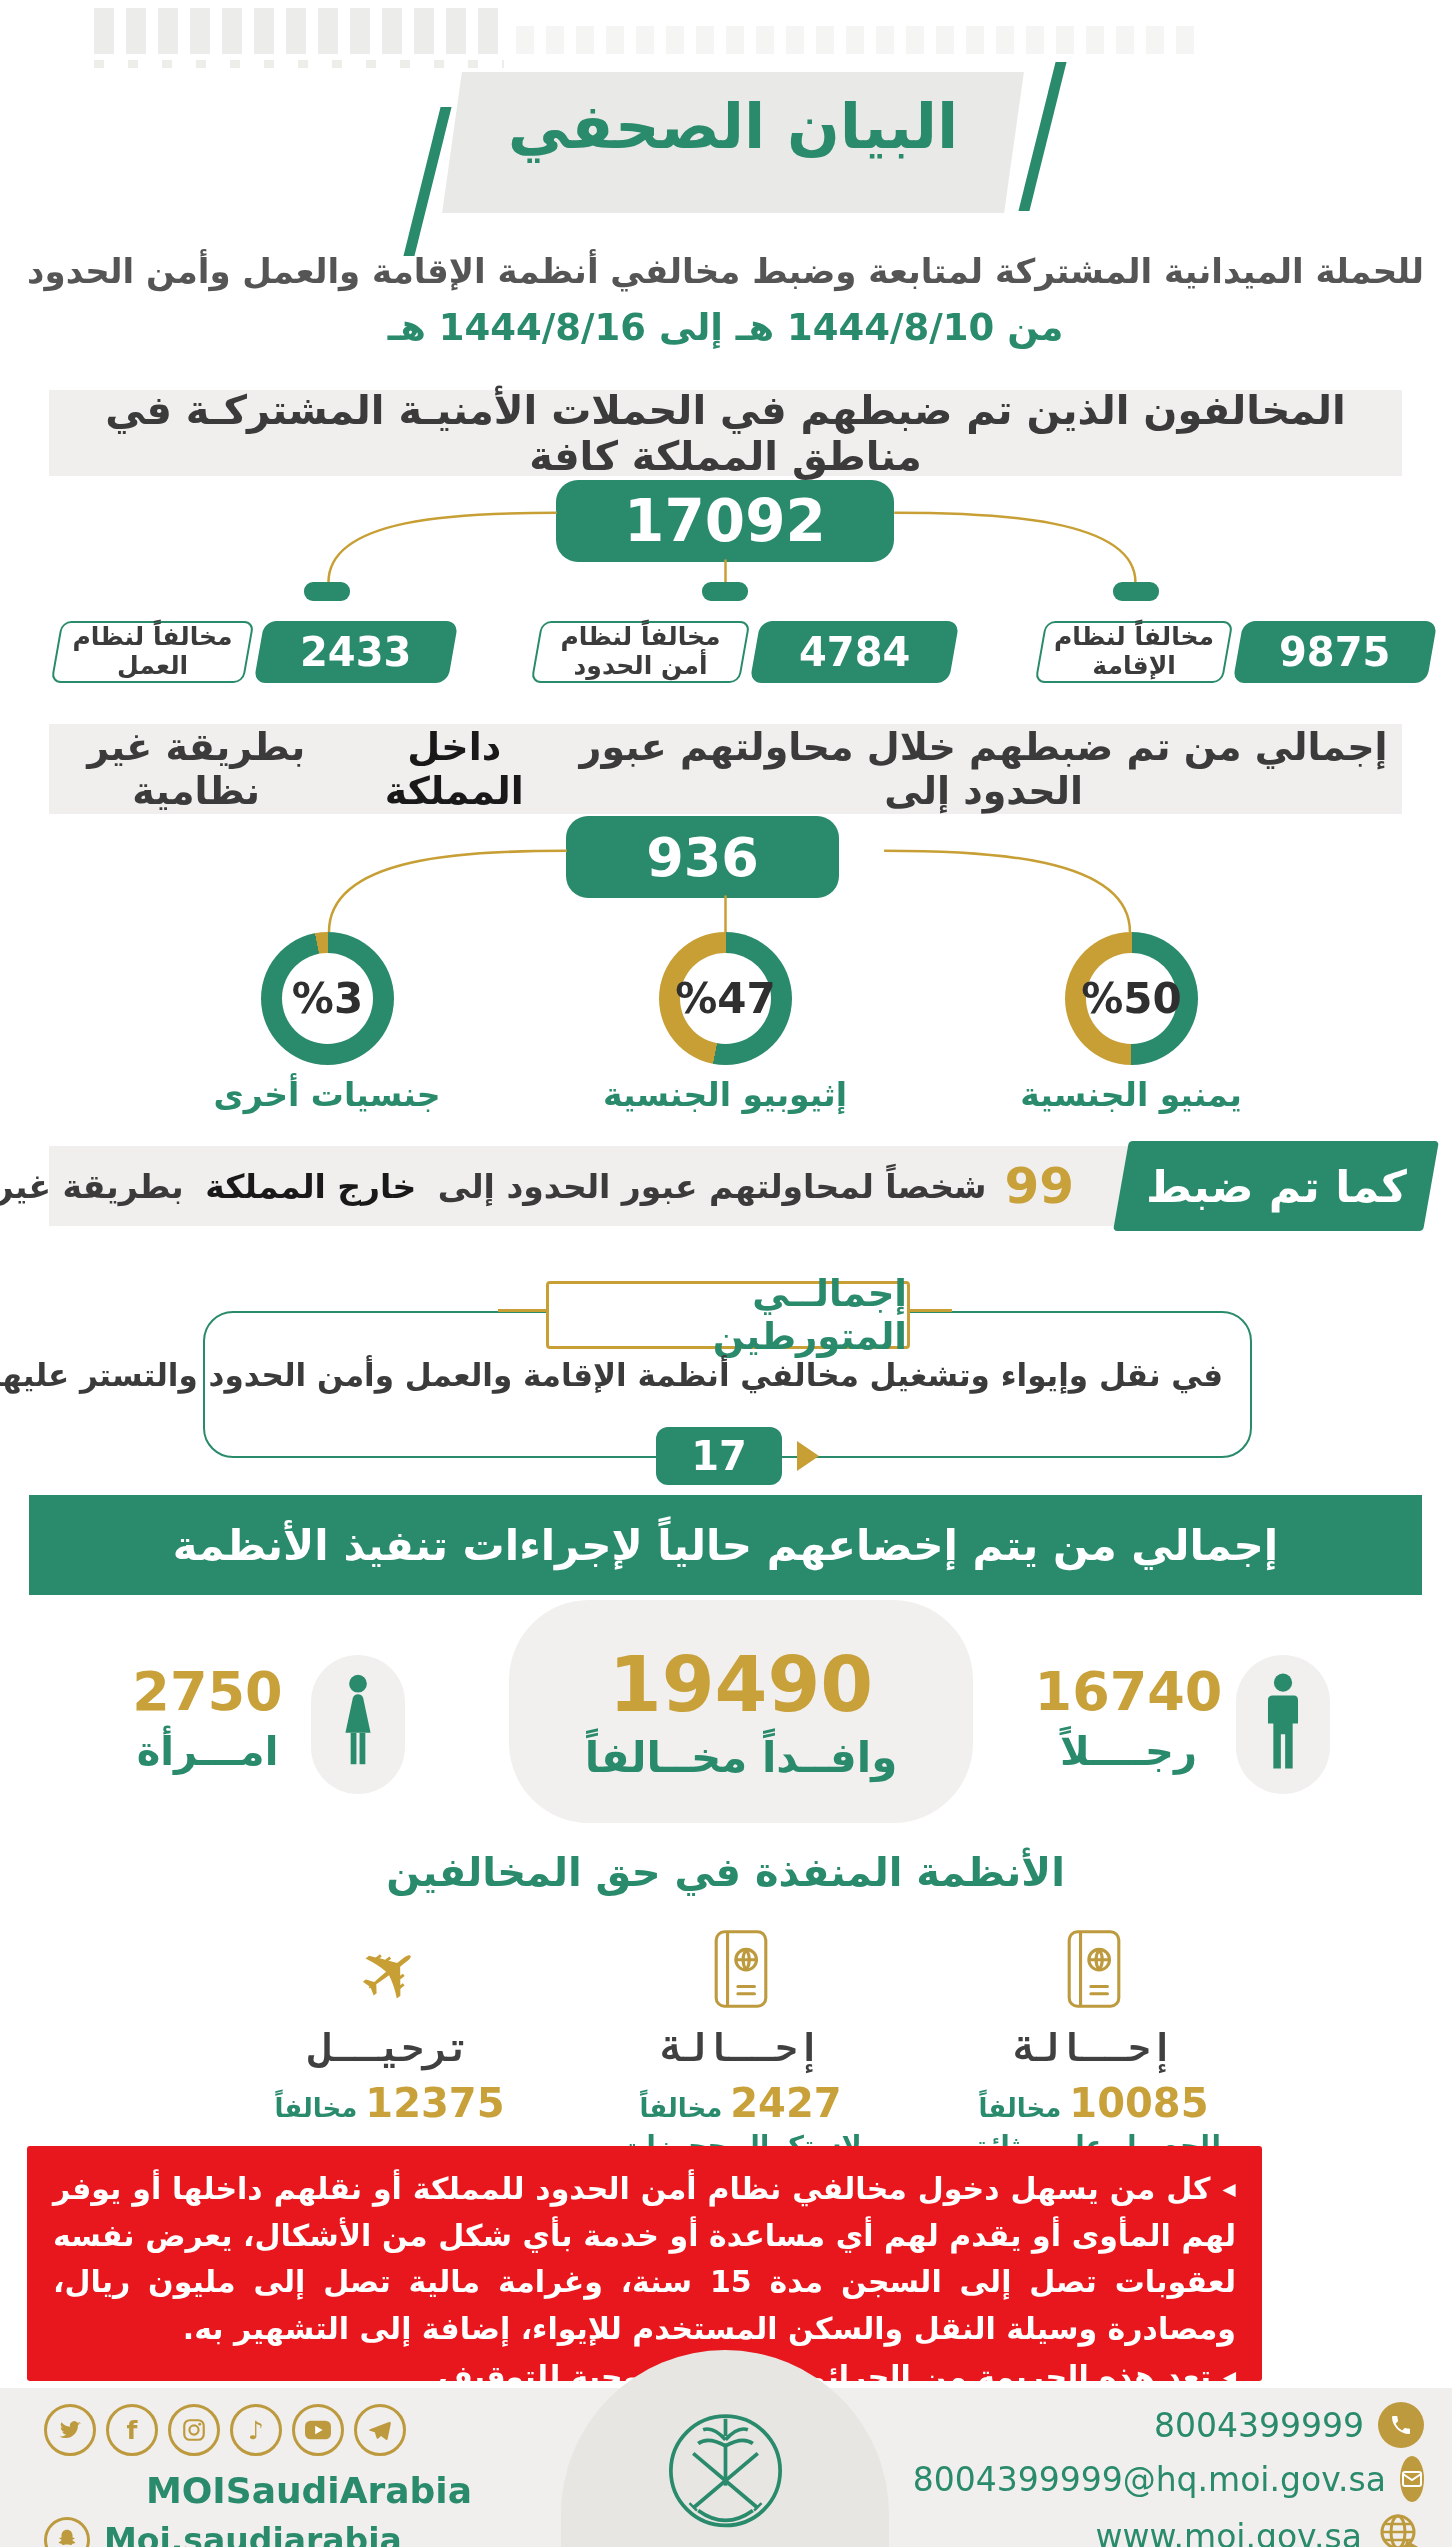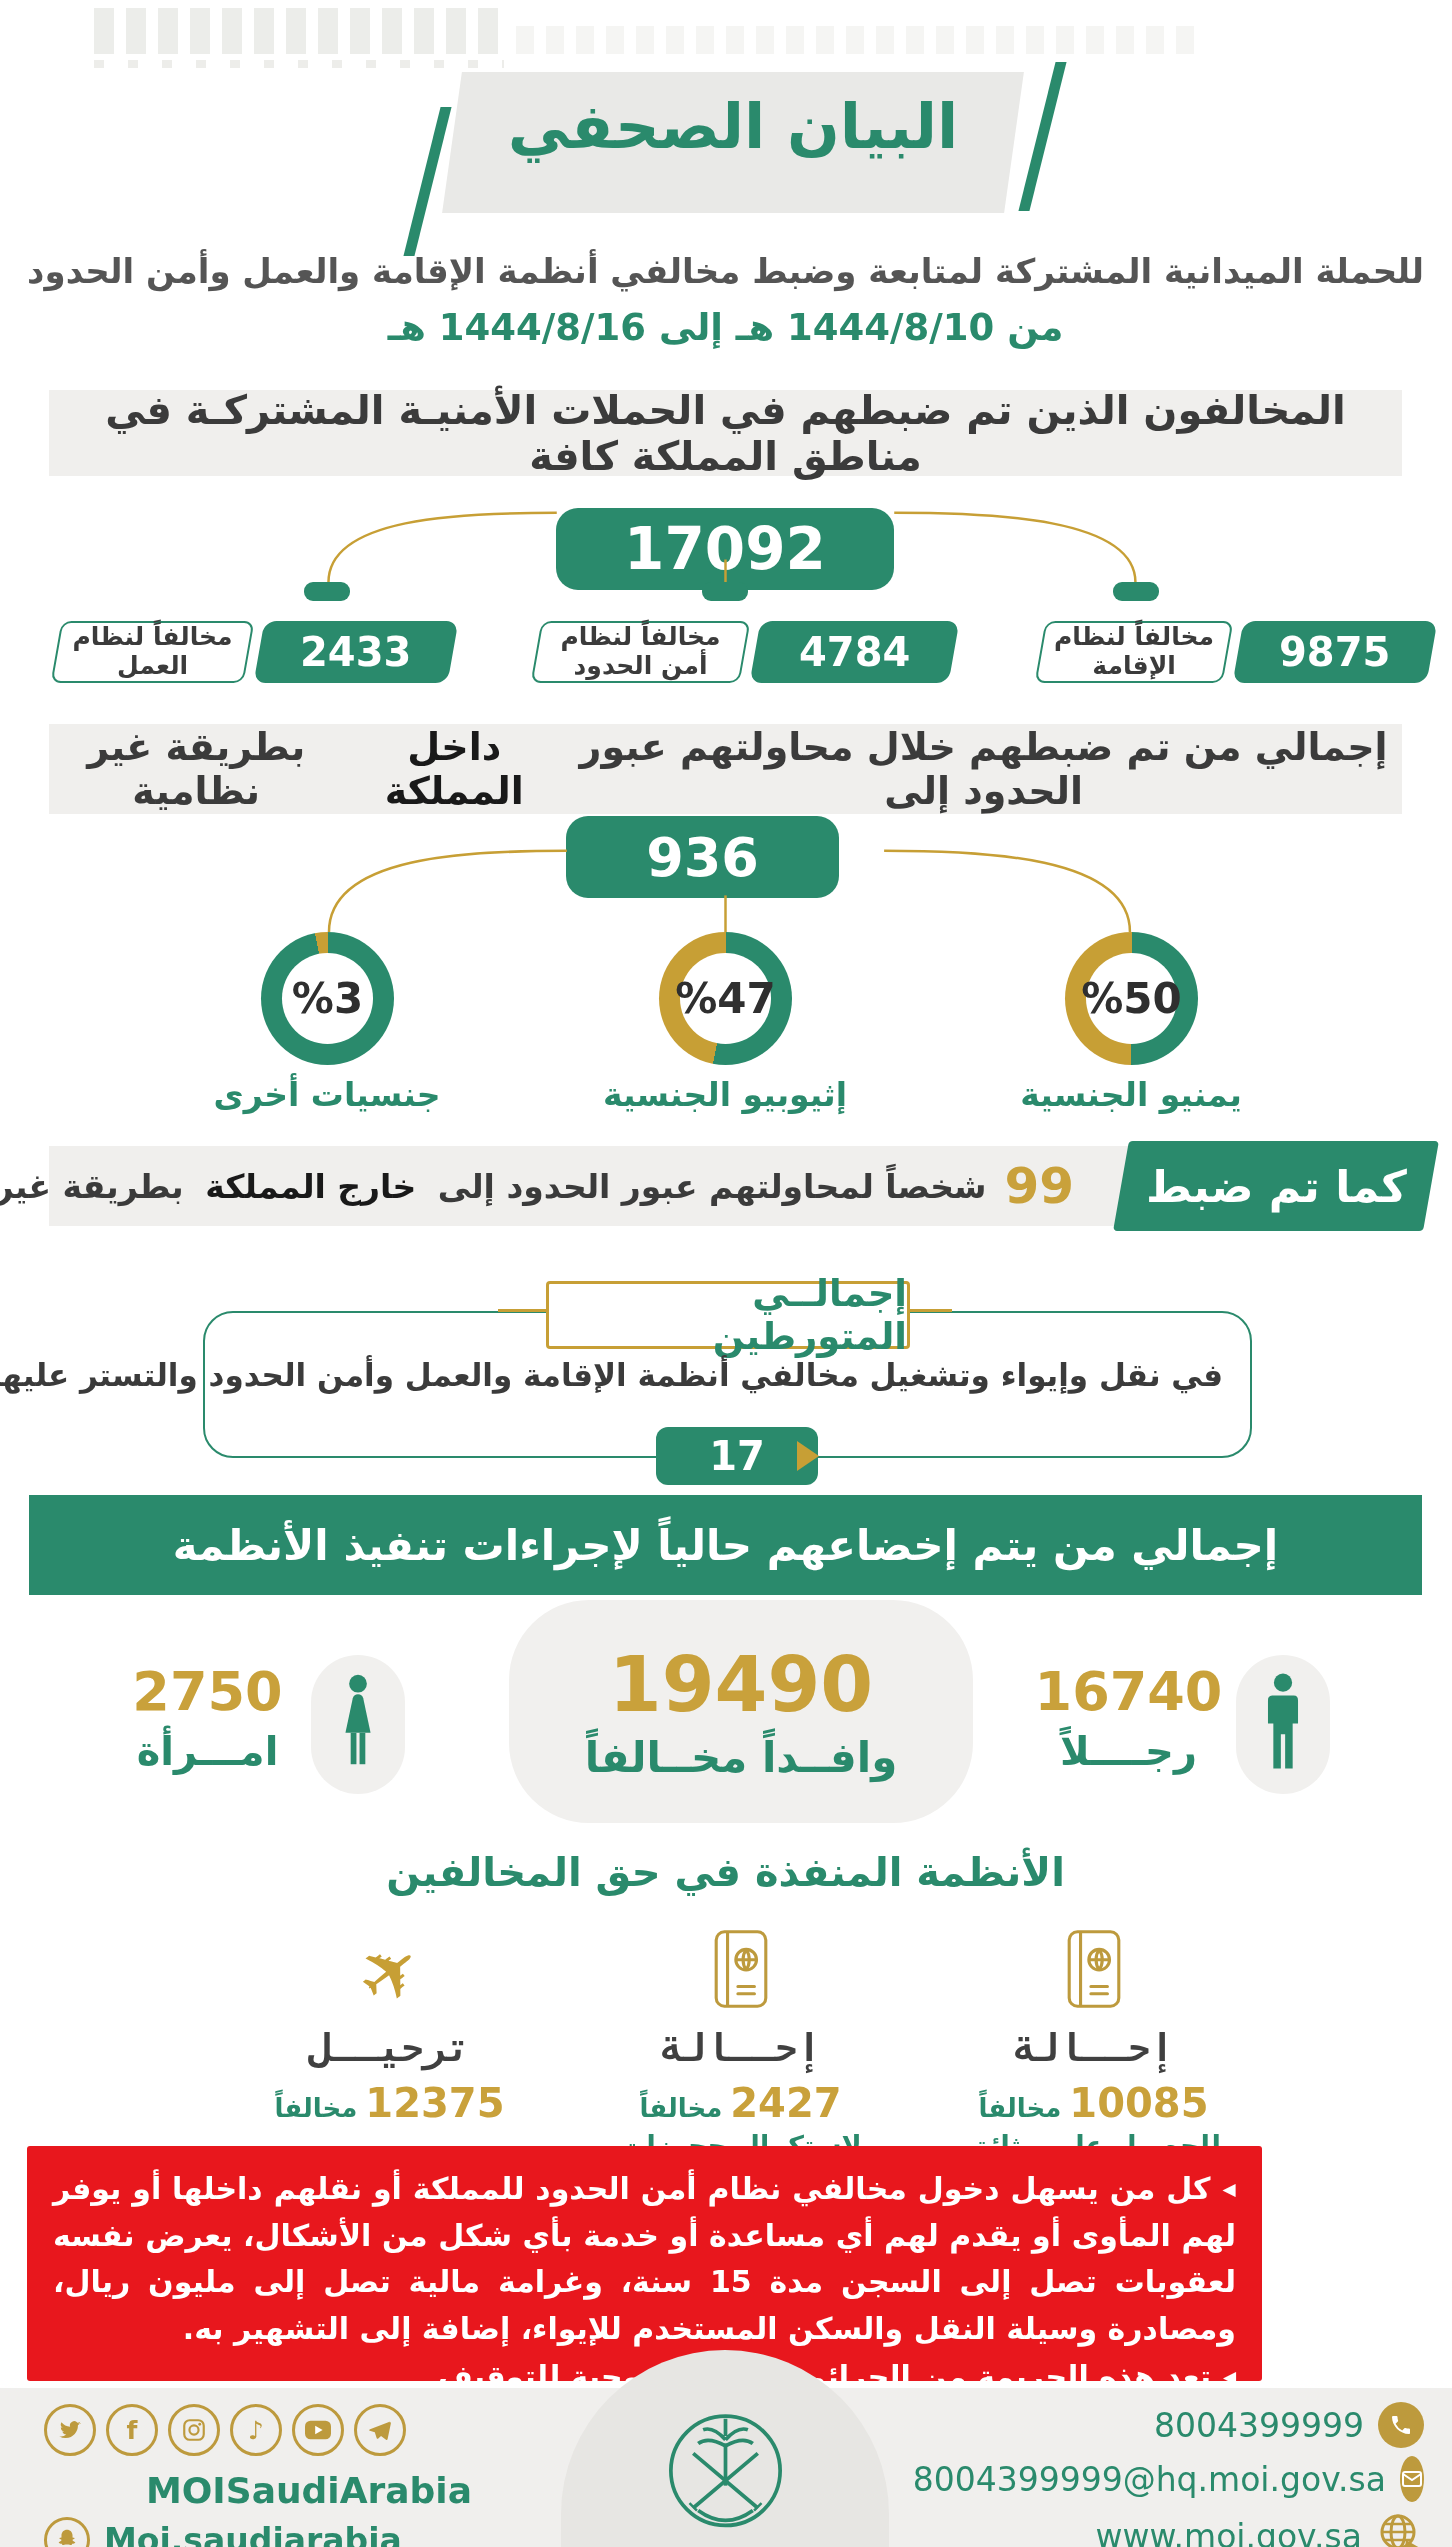--- a/index.html
+++ b/index.html
@@ -25,21 +25,21 @@
   #date-line{left:0;top:306px;width:1453px;text-align:center;font-size:37px;font-weight:700;color:#2a8a6c;}
 
   .gray-band{left:50px;width:1353px;background:#f0efed;color:#3b3b3b;font-weight:700;
     display:flex;align-items:center;justify-content:center;text-align:center;}
   #band1{top:390px;height:86px;font-size:40px;}
   #band2{top:724px;height:90px;font-size:38px;}
   .band-bold{color:#191919;font-weight:800;margin:0 10px;}
 
   .total-box{background:#2a8a6c;color:#fff;font-weight:700;border-radius:22px;
     display:flex;align-items:center;justify-content:center;}
-  #total1{left:557px;top:480px;width:338px;height:82px;font-size:58px;margin-top:28px;}
+  #total1{left:557px;top:480px;width:338px;height:82px;font-size:58px;}
   #total2{left:567px;top:816px;width:273px;height:82px;font-size:54px;}
 
   svg.connector{position:absolute;left:0;width:1453px;pointer-events:none;}
   #conn1{top:493px;height:134px;}
   #conn2{top:826px;height:114px;}
   .pill{top:582px;width:46px;height:19px;border-radius:9px;background:#2a8a6c;}
 
   .stat-item{top:621px;height:62px;display:flex;gap:10px;direction:rtl;}
   .stat-num{width:194px;background:#2a8a6c;border-radius:12px;transform:skewX(-10deg);
     display:flex;align-items:center;justify-content:center;color:#fff;font-size:40px;font-weight:700;}
@@ -63,21 +63,21 @@
   #catch-tag{left:1122px;top:1141px;width:310px;height:90px;background:#2a8a6c;transform:skewX(-10deg);
     border-radius:4px;display:flex;align-items:center;justify-content:center;color:#fff;font-size:44px;font-weight:700;}
   #catch-tag>span{transform:skewX(10deg);}
 
   #inv-box{left:204px;top:1311px;width:1045px;height:143px;border:2px solid #2a8a6c;border-radius:30px;}
   #inv-title{left:547px;top:1281px;width:358px;height:62px;background:#fff;border:3px solid #c79f35;border-radius:4px;
     display:flex;align-items:center;justify-content:center;color:#2a8a6c;font-size:37px;font-weight:700;}
   .stub{top:1309px;height:3px;background:#c79f35;width:48px;}
   #stub-r{left:905px;} #stub-l{left:499px;}
   #inv-body{left:229px;top:1357px;width:995px;text-align:center;color:#3b3b3b;font-size:31px;font-weight:700;white-space:nowrap;}
-  #inv-num{left:657px;top:1427px;width:162px;height:58px;background:#2a8a6c;border-radius:12px;color:#fff;
+  #inv-num{left:657px;top:1427px;width:126px;height:58px;background:#2a8a6c;border-radius:12px;color:#fff;
     font-size:40px;font-weight:700;display:flex;align-items:center;justify-content:center;}
   #inv-arrow{left:798px;top:1441px;width:0;height:0;border-top:15px solid transparent;
     border-bottom:15px solid transparent;border-left:22px solid #c79f35;}
 
   #banner{left:30px;top:1495px;width:1393px;height:100px;background:#2a8a6c;color:#fff;font-size:42px;font-weight:700;
     display:flex;align-items:center;justify-content:center;}
 
   #blob-center{left:510px;top:1600px;width:464px;height:223px;background:#f1f0ee;border-radius:80px;}
   #total-expats{left:510px;top:1640px;width:464px;text-align:center;color:#c9a13b;font-size:76px;font-weight:700;}
   #total-expats-label{left:510px;top:1733px;width:464px;text-align:center;color:#2a8a6c;font-size:42px;font-weight:700;}

